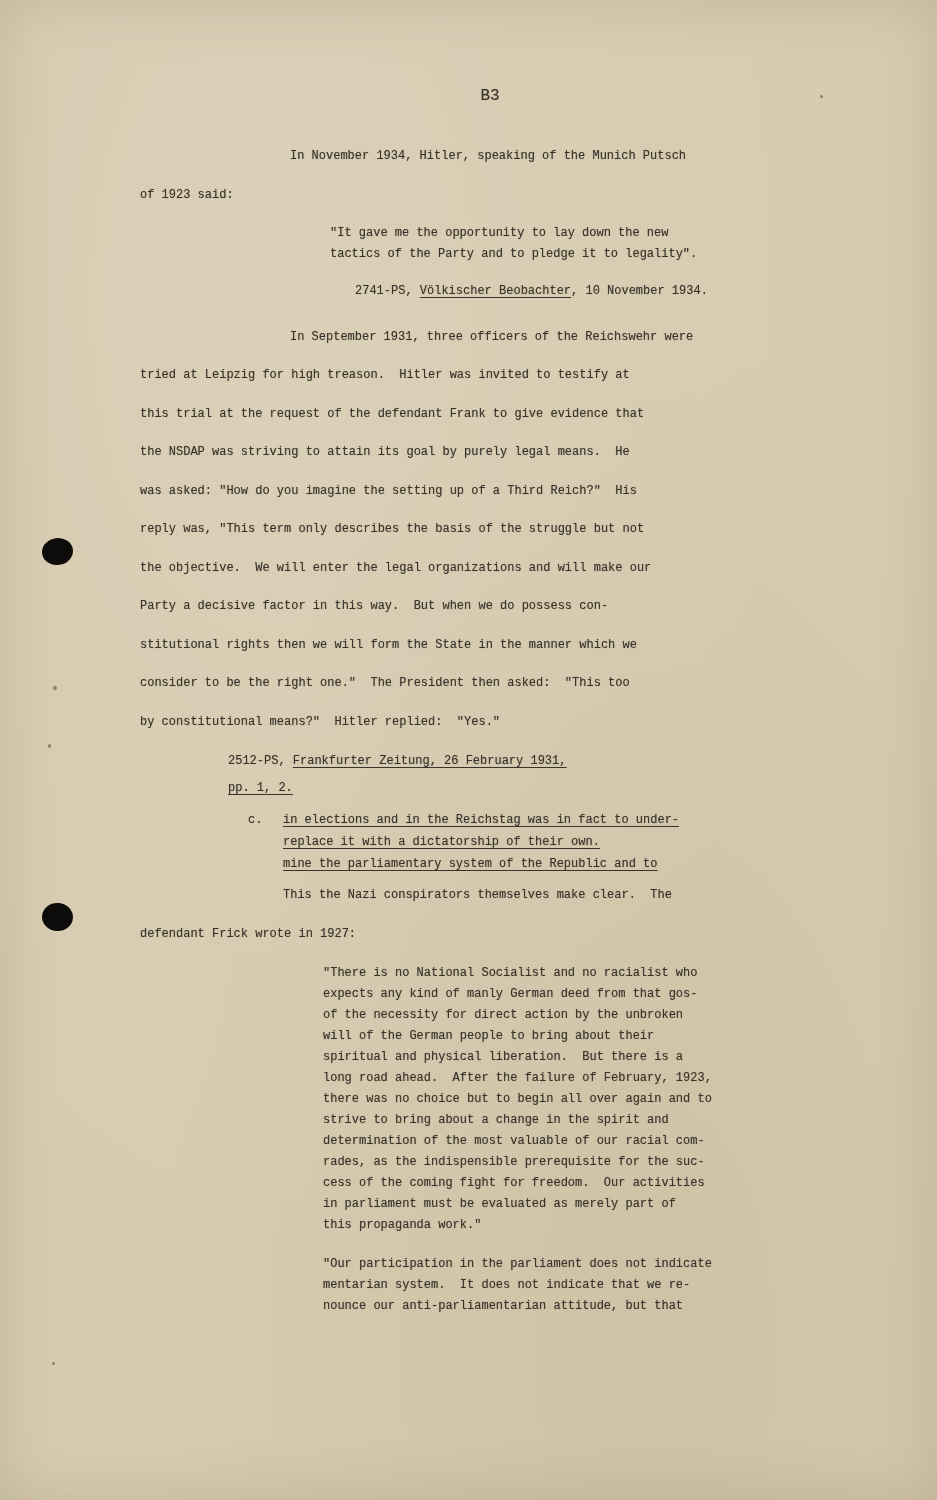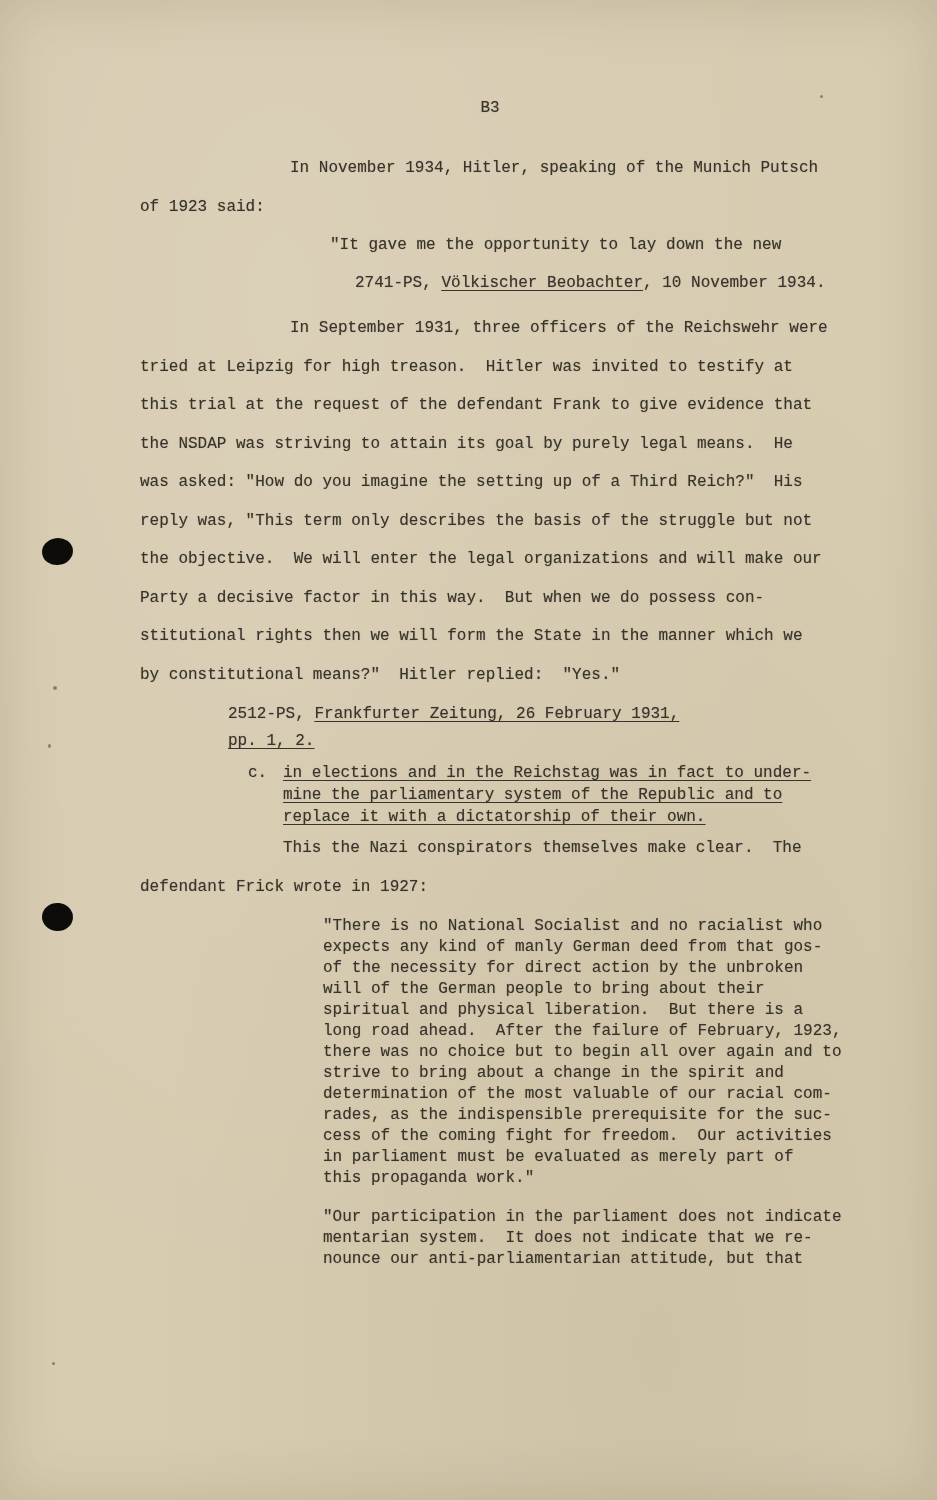--- a/index.html
+++ b/index.html
@@ -8,22 +8,22 @@
     width:937px;height:1500px;
     background:#d7cbb0;
     background-image:
       radial-gradient(ellipse at 30% 20%, rgba(255,255,255,0.10), rgba(0,0,0,0) 60%),
       radial-gradient(ellipse at 70% 90%, rgba(90,70,40,0.07), rgba(0,0,0,0) 55%);
     font-family:"Liberation Mono","DejaVu Sans Mono",monospace;
     color:#39342b;
     overflow:hidden;
     box-shadow:inset 0 0 60px rgba(96,80,50,0.18);
   }
-  .content{position:absolute;left:140px;top:12px;width:700px;}
-  .line{white-space:pre;font-size:16px;text-shadow:0 0 1px rgba(57,52,43,0.45);}
+  .content{position:absolute;left:140px;top:0;width:700px;}
+  .line{white-space:pre;font-size:12px;text-shadow:0 0 1px rgba(57,52,43,0.45);}
   .pageno{margin-top:86px;text-align:center;font-size:16px;line-height:20px;}
   .para{line-height:38.5px;}
   .para1{margin-top:31px;}
   .indent-lg{padding-left:150px;}
   .indent-md{padding-left:143px;}
   .quote{line-height:20.5px;}
   .quote1{margin-left:190px;margin-top:9px;}
   .cite{line-height:20.5px;}
   .cite1{margin-left:215px;margin-top:17px;}
   .para2{margin-top:16px;}
@@ -61,50 +61,52 @@
 
     <div class="pageno line">B3</div>
 
     <div class="para para1">
       <div class="line indent-lg">In November 1934, Hitler, speaking of the Munich Putsch</div>
       <div class="line">of 1923 said:</div>
     </div>
 
     <div class="quote quote1">
       <div class="line">"It gave me the opportunity to lay down the new</div>
+      <div class="line">tactics of the Party and to pledge it to legality".</div>
     </div>
 
     <div class="cite cite1">
       <div class="line"><span>2741-PS, </span><span class="u">Völkischer Beobachter</span><span>, 10 November 1934.</span></div>
     </div>
 
     <div class="para para2">
       <div class="line indent-lg">In September 1931, three officers of the Reichswehr were</div>
       <div class="line">tried at Leipzig for high treason.  Hitler was invited to testify at</div>
       <div class="line">this trial at the request of the defendant Frank to give evidence that</div>
       <div class="line">the NSDAP was striving to attain its goal by purely legal means.  He</div>
       <div class="line">was asked: "How do you imagine the setting up of a Third Reich?"  His</div>
       <div class="line">reply was, "This term only describes the basis of the struggle but not</div>
       <div class="line">the objective.  We will enter the legal organizations and will make our</div>
       <div class="line">Party a decisive factor in this way.  But when we do possess con-</div>
       <div class="line">stitutional rights then we will form the State in the manner which we</div>
+      <div class="line">consider to be the right one."  The President then asked:  "This too</div>
       <div class="line">by constitutional means?"  Hitler replied:  "Yes."</div>
     </div>
 
     <div class="cite cite2">
       <div class="line"><span>2512-PS, </span><span class="u">Frankfurter Zeitung, 26 February 1931,</span></div>
       <div class="line"><span class="u">pp. 1, 2.</span></div>
     </div>
 
     <div class="heading">
       <div class="label line">c.</div>
       <div class="hlines">
         <div class="line u">in elections and in the Reichstag was in fact to under-</div>
+        <div class="line u">replace it with a dictatorship of their own.</div>
         <div class="line u">mine the parliamentary system of the Republic and to</div>
-        <div class="line u">replace it with a dictatorship of their own.</div>
       </div>
     </div>
 
     <div class="para para3">
       <div class="line indent-md">This the Nazi conspirators themselves make clear.  The</div>
       <div class="line">defendant Frick wrote in 1927:</div>
     </div>
 
     <div class="quote-sm quote2">
       <div class="line">"There is no National Socialist and no racialist who</div>

